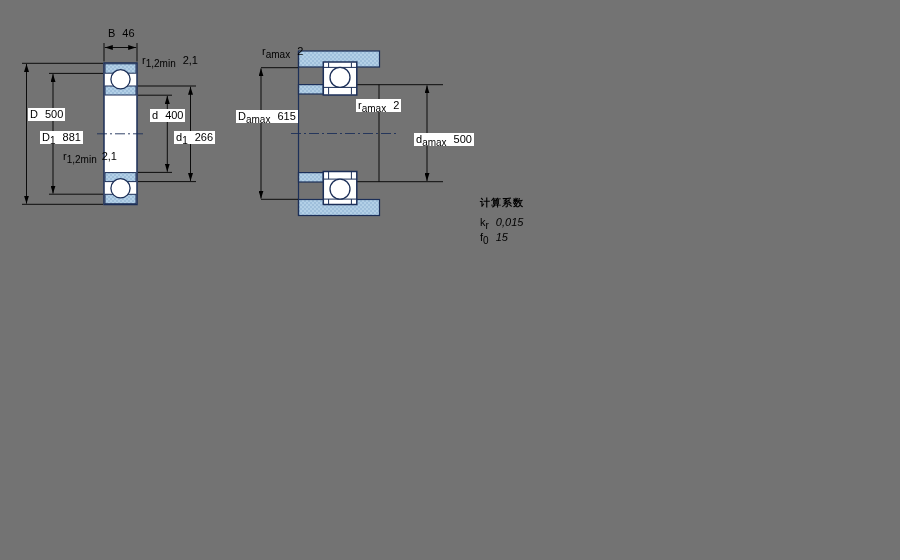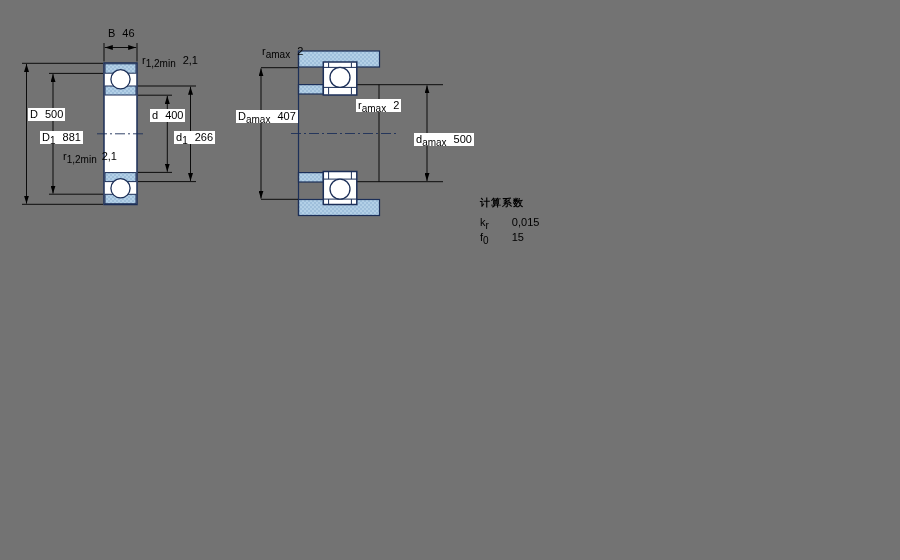--- a/index.html
+++ b/index.html
@@ -4,21 +4,21 @@
 <style>
   html,body{margin:0;padding:0;background:#fff;}
   #canvas{position:relative;width:900px;height:560px;background:#737373;overflow:hidden;
           font-family:"Liberation Sans",sans-serif;}
   #drawing-svg{position:absolute;left:0;top:0;}
   .lbl{position:absolute;font-size:11px;color:#000;white-space:nowrap;line-height:13px;}
   .lbl .sub{font-size:10px;position:relative;top:3px;}
   .lbl .val{margin-left:7px;}
   .bg{background:#fff;padding:0 2px;}
   .cjk-title{font-weight:bold;font-size:10px;letter-spacing:1px;}
-  .factor-row .val{margin-left:23px;}
+  .factor-row .val{margin-left:7px;font-style:italic;}
 </style>
 </head>
 <body>
 
 <div id="canvas">
 
   <svg id="drawing-svg" width="900" height="560" viewBox="0 0 900 560">
     <defs>
       <pattern id="stipple" width="4" height="4" patternUnits="userSpaceOnUse">
         <rect width="4" height="4" fill="#b3d0e7"></rect>
@@ -108,21 +108,21 @@
 
   <div class="lbl" style="left:63px;top:150px">
     <span class="sym">r</span><span class="sub">1,2min</span><span class="val" style="margin-left:5px">2,1</span>
   </div>
 
   <div class="lbl" style="left:262px;top:45px">
     <span class="sym">r</span><span class="sub">amax</span><span class="val">2</span>
   </div>
 
   <div class="lbl bg" style="left:236px;top:110px">
-    <span class="sym">D</span><span class="sub">amax</span><span class="val">407</span>
+    <span class="sym">D</span><span class="sub">amax</span><span class="val">615</span>
   </div>
 
   <div class="lbl bg" style="left:356px;top:99px">
     <span class="sym">r</span><span class="sub">amax</span><span class="val">2</span>
   </div>
 
   <div class="lbl bg" style="left:414px;top:133px">
     <span class="sym">d</span><span class="sub">amax</span><span class="val">500</span>
   </div>
 

